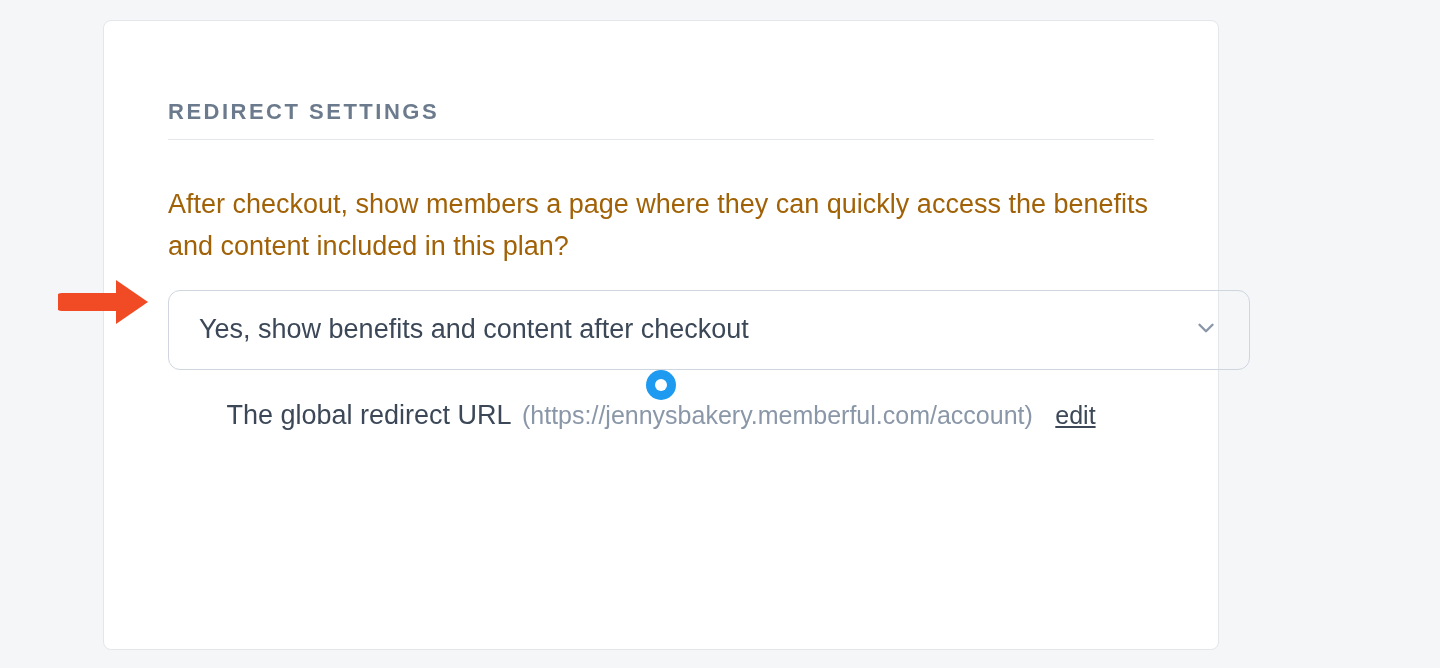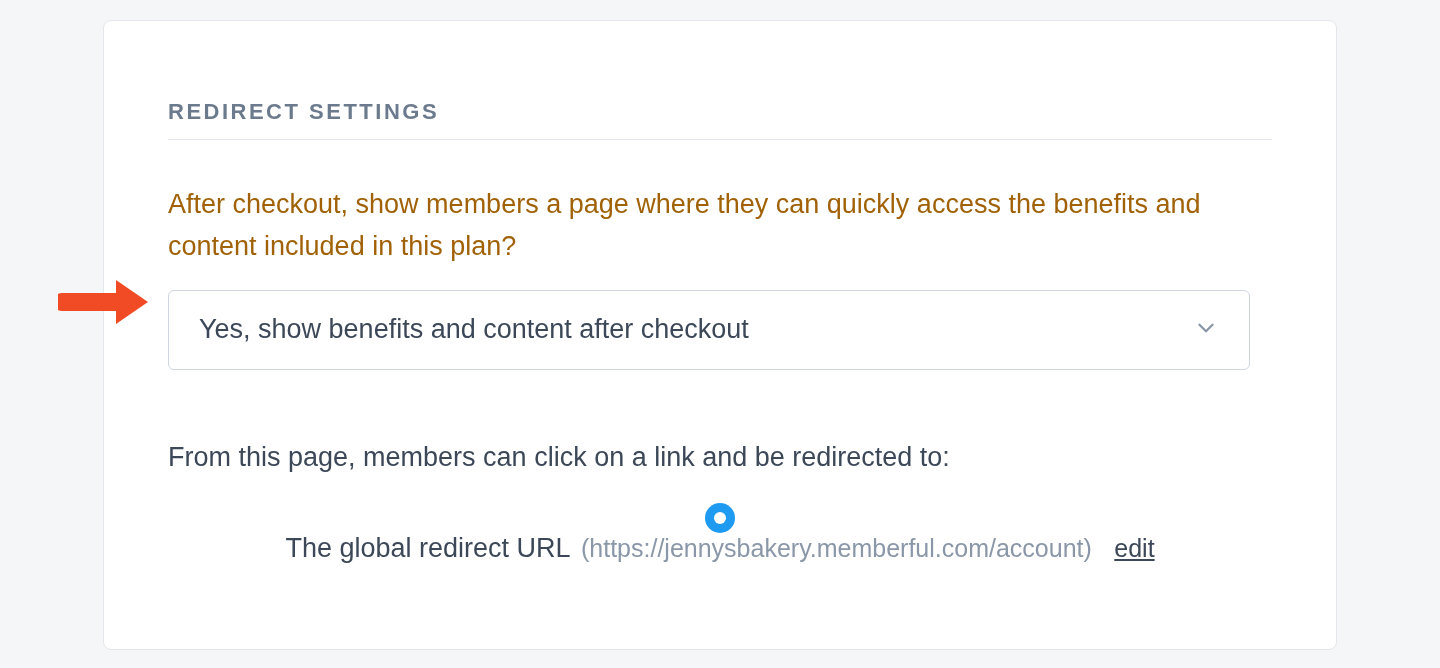--- a/index.html
+++ b/index.html
@@ -8,21 +8,21 @@
     height: 668px;
     background: #f5f6f8;
     font-family: -apple-system, BlinkMacSystemFont, "Segoe UI", Helvetica, Arial, sans-serif;
     color: #3c4858;
     position: relative;
   }
   .card {
     position: absolute;
     left: 103px;
     top: 20px;
-    width: 1234px;
+    width: 1116px;
     height: 630px;
     background: #ffffff;
     border: 1px solid #e3e7ec;
     border-radius: 8px;
     padding: 78px 64px 40px 64px;
   }
   .section-title {
     font-size: 22px;
     font-weight: 700;
     letter-spacing: 2.5px;
@@ -36,21 +36,21 @@
     font-size: 27px;
     line-height: 1.55;
     color: #a16207;
     margin-bottom: 22px;
   }
   .select-wrap {
     position: relative;
     width: 1082px;
     height: 80px;
     border: 1px solid #cfd6df;
-    border-radius: 6px;
+    border-radius: 12px;
     display: flex;
     align-items: center;
     padding: 0 30px;
     cursor: pointer;
   }
   .select-value {
     font-size: 27px;
     color: #3c4858;
     flex: 1;
   }
@@ -127,21 +127,20 @@
 
   <div class="select-wrap">
     <span class="select-value">Yes, show benefits and content after checkout</span>
     <span class="chevron">
       <svg width="26" height="26" viewBox="0 0 24 24" fill="none" stroke="currentColor" stroke-width="2.2" stroke-linecap="round" stroke-linejoin="round">
           <polyline points="6 9 12 15 18 9"></polyline>
         </svg>
     </span>
   </div>
 
-  <div class="sub-description">From this page, members can click on a link and be redirected to:</div>
 
   <div class="radio-row">
     <div class="radio selected"></div>
     <div>
       <span class="radio-label">The global redirect URL</span>
       <span class="radio-sub">(https://jennysbakery.memberful.com/account)</span>
       <span class="edit-link">edit</span>
     </div>
   </div>
 

